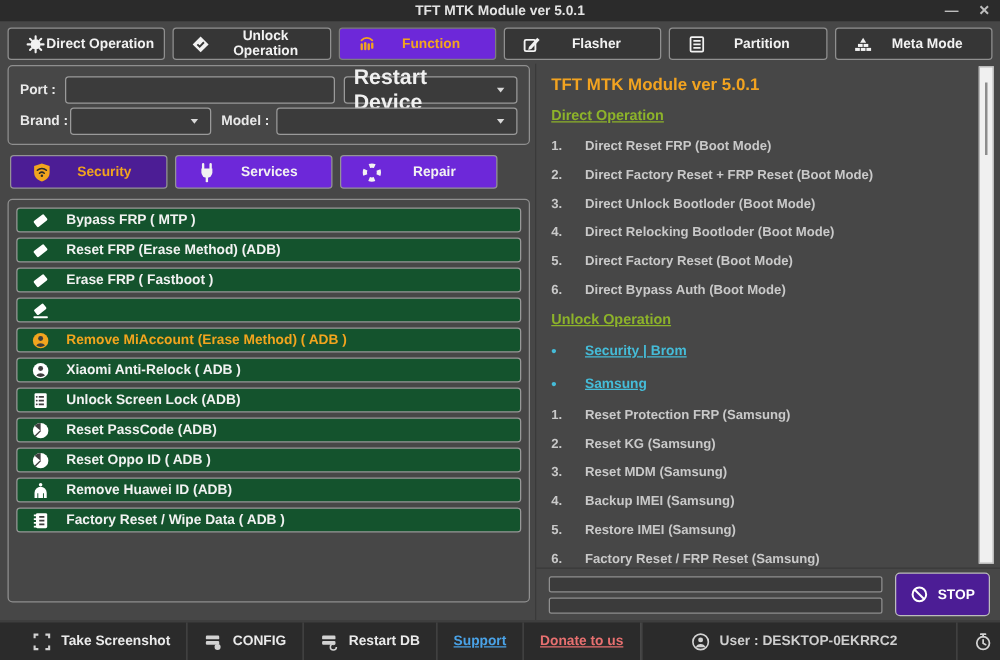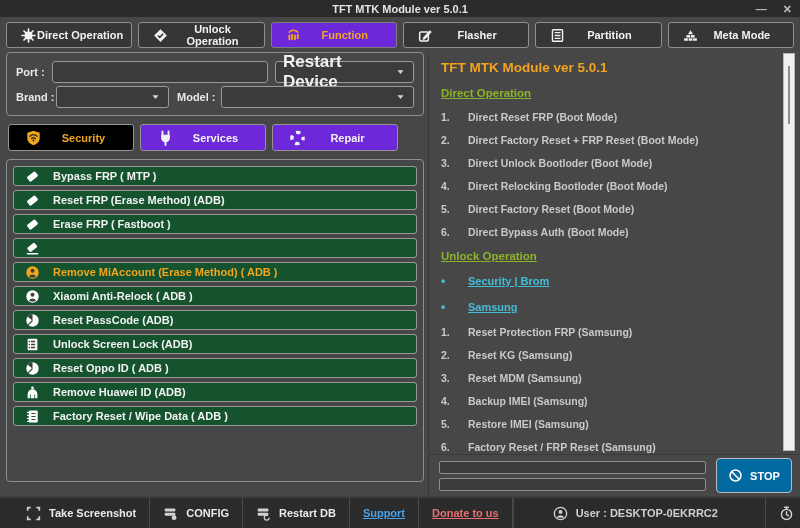--- a/index.html
+++ b/index.html
@@ -39,21 +39,21 @@
   .select{background:#3b3b3b;border:1px solid #9a9a9a;border-radius:3px;height:22px;
     box-sizing:border-box;display:flex;align-items:center;justify-content:space-between;
     color:#f0f0f0;font-size:17px;font-weight:bold;padding:0 7px;}
   .chev{width:11px;height:10px;color:#d8d8d8;flex:0 0 11px;}
 
   .subtabrow{display:flex;gap:6px;padding:8px 26px 5px 2px;}
   .subtab{flex:1;height:27px;background:#6d28d9;border:1px solid #949494;border-radius:3px;
     display:flex;align-items:center;color:#f2f2f2;font-weight:bold;font-size:11px;padding:0 8px;box-sizing:border-box;}
   .subtab .tab-icon{width:17px;height:16px;flex:0 0 17px;margin-left:8px;color:#f2f2f2;}
   .subtab .tab-label{flex:1;text-align:center;}
-  .subtab.active{background:#000000;color:#f2a51e;}
+  .subtab.active{background:#4c1d95;color:#f2a51e;}
   .subtab.active .tab-icon{color:#f2a51e;}
 
   .ops-box{margin-top:3px;height:323px;padding:6px 6px;overflow:hidden;}
   .op-btn{height:20px;margin-bottom:4px;background:#14532d;border:1px solid #989898;border-radius:3px;
     display:flex;align-items:center;gap:13px;padding:0 11px;color:#f2f2f2;font-weight:bold;font-size:11px;box-sizing:border-box;}
   .op-icon{width:15px;height:15px;flex:0 0 15px;color:#fff;}
   .op-btn.hl{color:#f2a51e;}
   .op-btn.hl .op-icon{color:#f2a51e;}
 
   
@@ -66,21 +66,21 @@
   .c-num{width:27px;flex:0 0 27px;}
   .c-link-row{display:flex;align-items:center;color:#45bcd8;font-size:11px;font-weight:bold;margin:12px 0;}
   .c-bullet{width:27px;flex:0 0 27px;font-size:12px;}
   .c-link{text-decoration:underline;}
   .v-scrollbar{position:absolute;right:5px;top:2px;bottom:3px;width:12px;background:#f0f0f0;border:1px solid #b8b8b8;box-sizing:border-box;}
   .v-thumb{position:absolute;left:4px;top:12px;width:2px;height:58px;background:#8d8d8d;}
 
   .progress-area{flex:0 0 42px;border-top:1px solid #3a3a3a;display:flex;align-items:center;gap:10px;padding:0 8px 0 10px;box-sizing:border-box;}
   .bars{flex:1;display:flex;flex-direction:column;gap:4px;}
   .pbar{height:11px;background:#3b3b3b;border:1px solid #8f8f8f;border-radius:2px;}
-  .stop-btn{width:74px;height:33px;flex:0 0 74px;background:#0369a1;border:1px solid #bcbcbc;border-radius:4px;
+  .stop-btn{width:74px;height:33px;flex:0 0 74px;background:#4c1d95;border:1px solid #bcbcbc;border-radius:4px;
     color:#fff;font-weight:bold;font-size:11px;display:flex;align-items:center;justify-content:center;gap:7px;}
   .stop-icon{width:15px;height:15px;color:#fff;}
 
   
   .statusbar{flex:0 0 30px;background:#2b2b2b;border-top:2px solid #3e3e3e;display:flex;align-items:stretch;
     font-size:11px;color:#eaeaea;font-weight:bold;}
   .sb-item{display:flex;align-items:center;gap:8px;padding:0 13px;border-right:1px solid #484848;white-space:nowrap;}
   .sb-icon{width:15px;height:15px;flex:0 0 15px;color:#d2d2d2;}
   .sb-link{text-decoration:underline;}
   .sb-spacer{flex:1;border-right:1px solid #484848;}
@@ -287,37 +287,37 @@
               <circle cx="8" cy="8" r="6.6" fill="currentColor"></circle>
               <circle cx="8" cy="6.2" r="2.1" fill="#3d3d3d"></circle>
               <path d="M4.3 12.2a4.4 4.4 0 0 1 7.4 0 6.6 6.6 0 0 1-7.4 0z" fill="#3d3d3d"></path>
             </svg>
           </span>
      <span>Xiaomi Anti-Relock ( ADB )</span>
         </div>
         <div class="op-btn">
      <span class="op-icon">
             <svg viewBox="0 0 16 16">
+              <rect x="2.8" y="1.8" width="10.4" height="12.4" rx="1" fill="currentColor"></rect>
+              <path d="M6.4 4.8h4.4M6.4 8h4.4M6.4 11.2h4.4" stroke="#3d3d3d" stroke-width="1.4"></path>
+              <path d="M4.6 4.8h.2M4.6 8h.2M4.6 11.2h.2" stroke="#3d3d3d" stroke-width="1.4" stroke-linecap="round"></path>
+            </svg>
+          </span>
+     <span>Unlock Screen Lock (ADB)</span>
+        </div>
+        <div class="op-btn">
+     <span class="op-icon">
+            <svg viewBox="0 0 16 16">
               <circle cx="8" cy="8" r="6.6" fill="currentColor"></circle>
               <path d="M8 8V1.4A6.6 6.6 0 0 0 3.3 12.7z" fill="#3d3d3d" transform="rotate(-50 8 8)" opacity="0"></path>
               <path d="M8 8L8 1.4 A6.6 6.6 0 0 0 2.9 3.9z" fill="#3d3d3d"></path>
               <path d="M8 8l-4.6 4.6" stroke="#3d3d3d" stroke-width="1.2"></path>
             </svg>
           </span>
      <span>Reset PassCode (ADB)</span>
-        </div>
-        <div class="op-btn">
-     <span class="op-icon">
-            <svg viewBox="0 0 16 16">
-              <rect x="2.8" y="1.8" width="10.4" height="12.4" rx="1" fill="currentColor"></rect>
-              <path d="M6.4 4.8h4.4M6.4 8h4.4M6.4 11.2h4.4" stroke="#3d3d3d" stroke-width="1.4"></path>
-              <path d="M4.6 4.8h.2M4.6 8h.2M4.6 11.2h.2" stroke="#3d3d3d" stroke-width="1.4" stroke-linecap="round"></path>
-            </svg>
-          </span>
-     <span>Unlock Screen Lock (ADB)</span>
         </div>
         <div class="op-btn">
      <span class="op-icon">
             <svg viewBox="0 0 16 16">
               <circle cx="8" cy="8" r="6.6" fill="currentColor"></circle>
               <path d="M8 8V1.4A6.6 6.6 0 0 0 3.3 12.7z" fill="#3d3d3d" transform="rotate(-50 8 8)" opacity="0"></path>
               <path d="M8 8L8 1.4 A6.6 6.6 0 0 0 2.9 3.9z" fill="#3d3d3d"></path>
               <path d="M8 8l-4.6 4.6" stroke="#3d3d3d" stroke-width="1.2"></path>
             </svg>
           </span>

